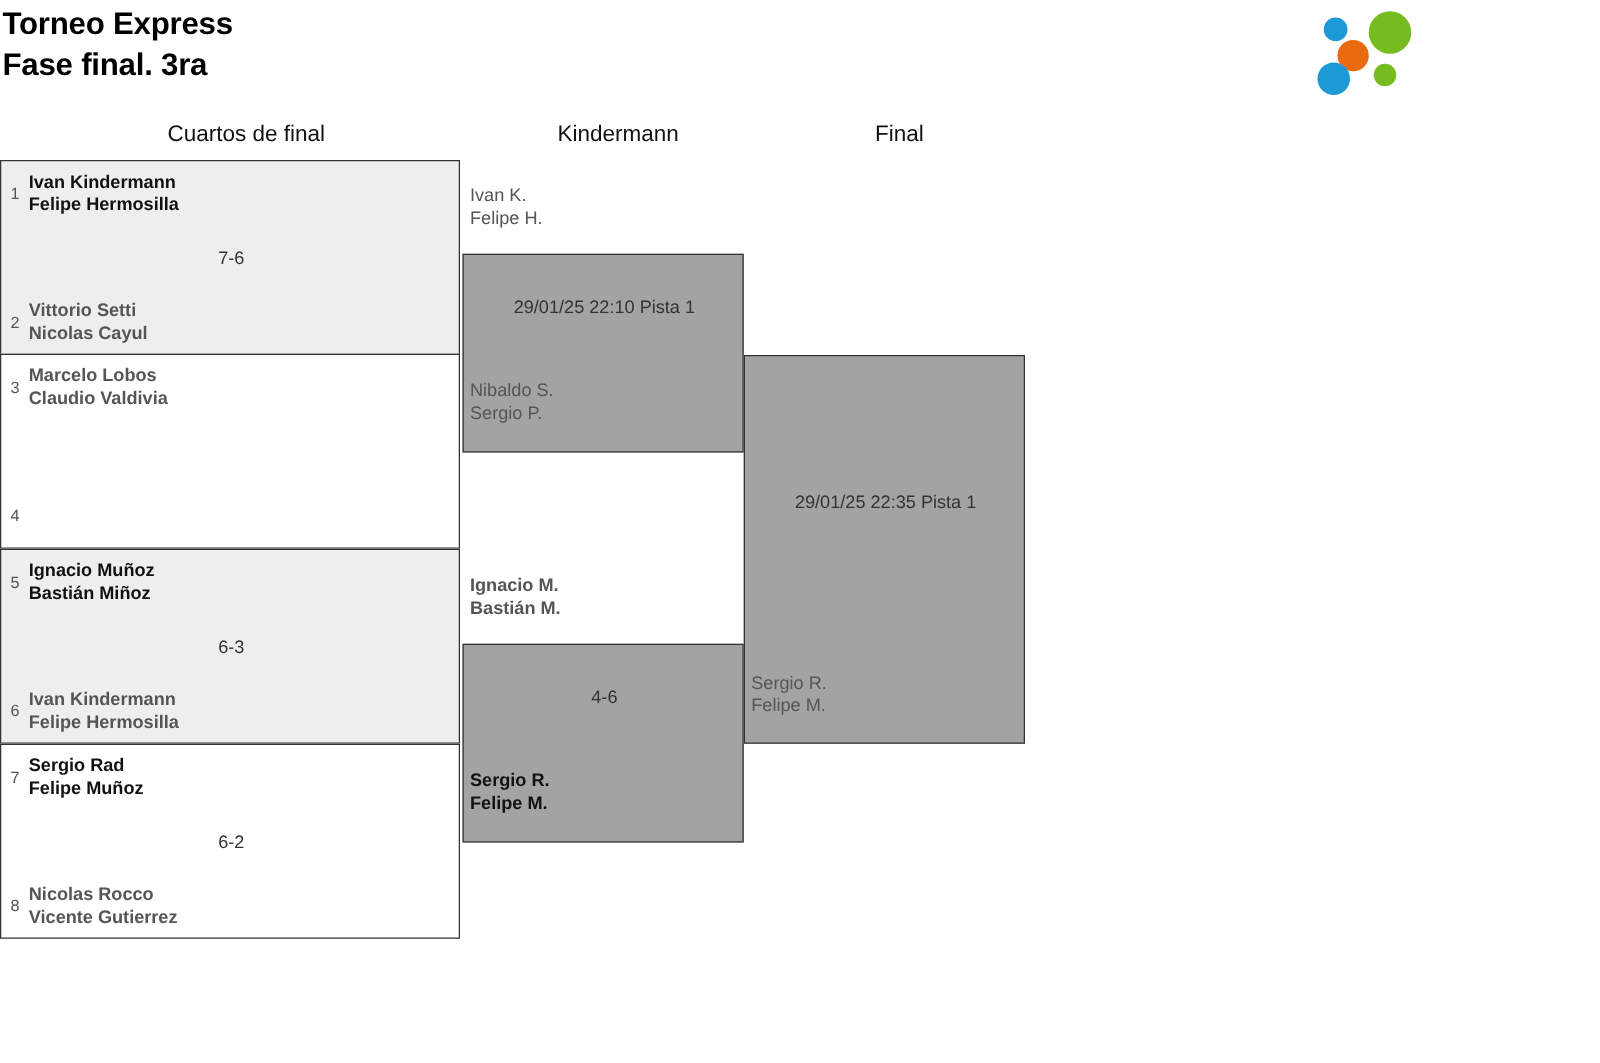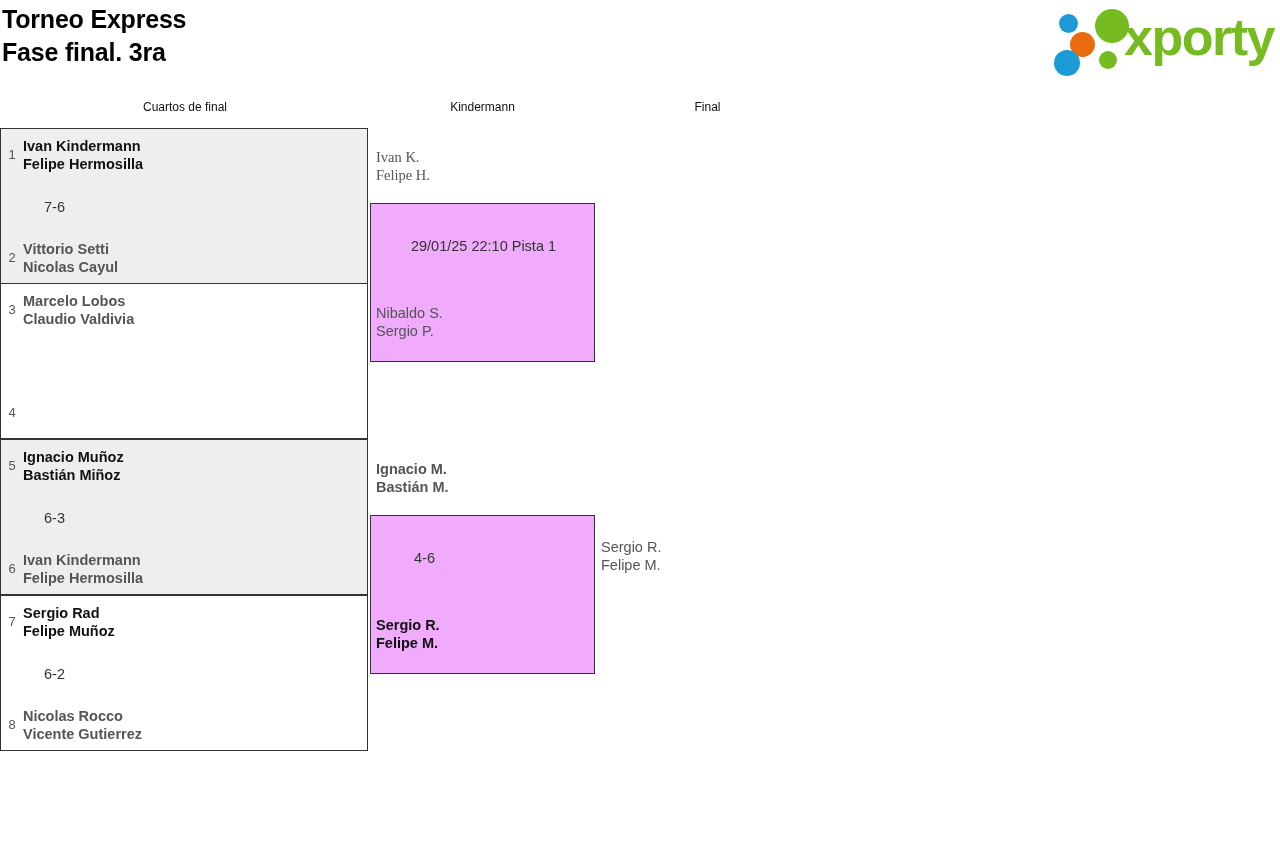--- a/index.html
+++ b/index.html
@@ -52,24 +52,25 @@
     font-weight: bold;
     letter-spacing: -1.5px;
     color: #76bc21;
     line-height: 66px;
   }
 
   
   .round-header {
     position: absolute;
     top: 96px;
-    font-size: 12px;
+    font-size: 18px;
     color: #111111;
     text-align: center;
     line-height: 22px;
+    padding-left: 12px;
   }
   #round-header-0 { left: 0px;   width: 370px; }
   #round-header-1 { left: 370px; width: 225px; }
   #round-header-2 { left: 595px; width: 225px; }
 
   
   #bracket {
     position: absolute;
     left: 0; top: 0;
     width: 1280px; height: 850px;
@@ -84,21 +85,21 @@
     box-sizing: border-box;
   }
   .qf-block.shaded { background: #eeeeee; }
   .qf-block.plain  { background: #ffffff; }
 
   
   .round-box {
     position: absolute;
     border: 1px solid #333333;
     box-sizing: border-box;
-    background: #f0abfc;
+    background: #a3a3a3;
   }
 
   
   .team {
     position: absolute;
     display: flex;
     align-items: flex-start;
   }
   .seed {
     width: 22px;
@@ -116,23 +117,22 @@
   }
   .names.winner { font-weight: bold; color: #111111; }
   .names.loser  { font-weight: bold; color: #555555; }
   .names.pending{ font-weight: normal; color: #555555; }
 
   
   .score {
     position: absolute;
     font-size: 14.5px;
     color: #333333;
-    text-align: left;
+    text-align: center;
     line-height: 19px;
-    padding-left: 43px;
   }
   .schedule {
     position: absolute;
     font-size: 14.5px;
     color: #333333;
     text-align: center;
     line-height: 19px;
   }
 </style>
 </head>
@@ -141,21 +141,20 @@
 <div id="header">
   <div id="tournament-title">Torneo Express
 Fase final. 3ra</div>
 
   <div id="logo">
     <span class="dot" id="dot-blue-top"></span>
     <span class="dot" id="dot-orange"></span>
     <span class="dot" id="dot-blue-bottom"></span>
     <span class="dot" id="dot-green-big"></span>
     <span class="dot" id="dot-green-small"></span>
-    <span id="logo-wordmark">xporty</span>
   </div>
 </div>
 
 <div class="round-header" id="round-header-0">Cuartos de final</div>
 <div class="round-header" id="round-header-1">Kindermann</div>
 <div class="round-header" id="round-header-2">Final</div>
 
 <div id="bracket">
 
   <div class="qf-block shaded" style="top:128px; height:156px;">
@@ -204,21 +203,21 @@
 Felipe Muñoz</span>
     </div>
     <div class="score" style="left:0px; top:69px; width:368px;">6-2</div>
     <div class="team" style="left:0px; top:111px;">
       <span class="seed">8</span>
       <span class="names loser">Nicolas Rocco
 Vicente Gutierrez</span>
     </div>
   </div>
 
-  <div class="team" style="left:370px; top:148px;font-family:Liberation Serif, serif;">
+  <div class="team" style="left:370px; top:148px;">
     <span class="names pending" style="margin-left:6px;">Ivan K.
 Felipe H.</span>
   </div>
   <div class="round-box" style="left:370px; top:203px; width:225px; height:159px;">
     <div class="schedule" style="left:0px; top:33px; width:225px;">29/01/25 22:10 Pista 1</div>
   </div>
   <div class="team" style="left:370px; top:304px;">
     <span class="names pending" style="margin-left:6px;">Nibaldo S.
 Sergio P.</span>
   </div>
@@ -231,18 +230,21 @@
     <div class="score" style="left:0px; top:33px; width:225px;">4-6</div>
   </div>
   <div class="team" style="left:370px; top:616px;">
     <span class="names winner" style="margin-left:6px;">Sergio R.
 Felipe M.</span>
   </div>
 
   <div class="team" style="left:595px; top:226px;">
     <span class="names pending" style="margin-left:6px;"></span>
   </div>
+  <div class="round-box" style="left:595px; top:284px; width:225px; height:311px;">
+    <div class="schedule" style="left:0px; top:108px; width:225px;">29/01/25 22:35 Pista 1</div>
+  </div>
   <div class="team" style="left:595px; top:538px;">
     <span class="names pending" style="margin-left:6px;">Sergio R.
 Felipe M.</span>
   </div>
 
 </div>
 
 </body></html>

